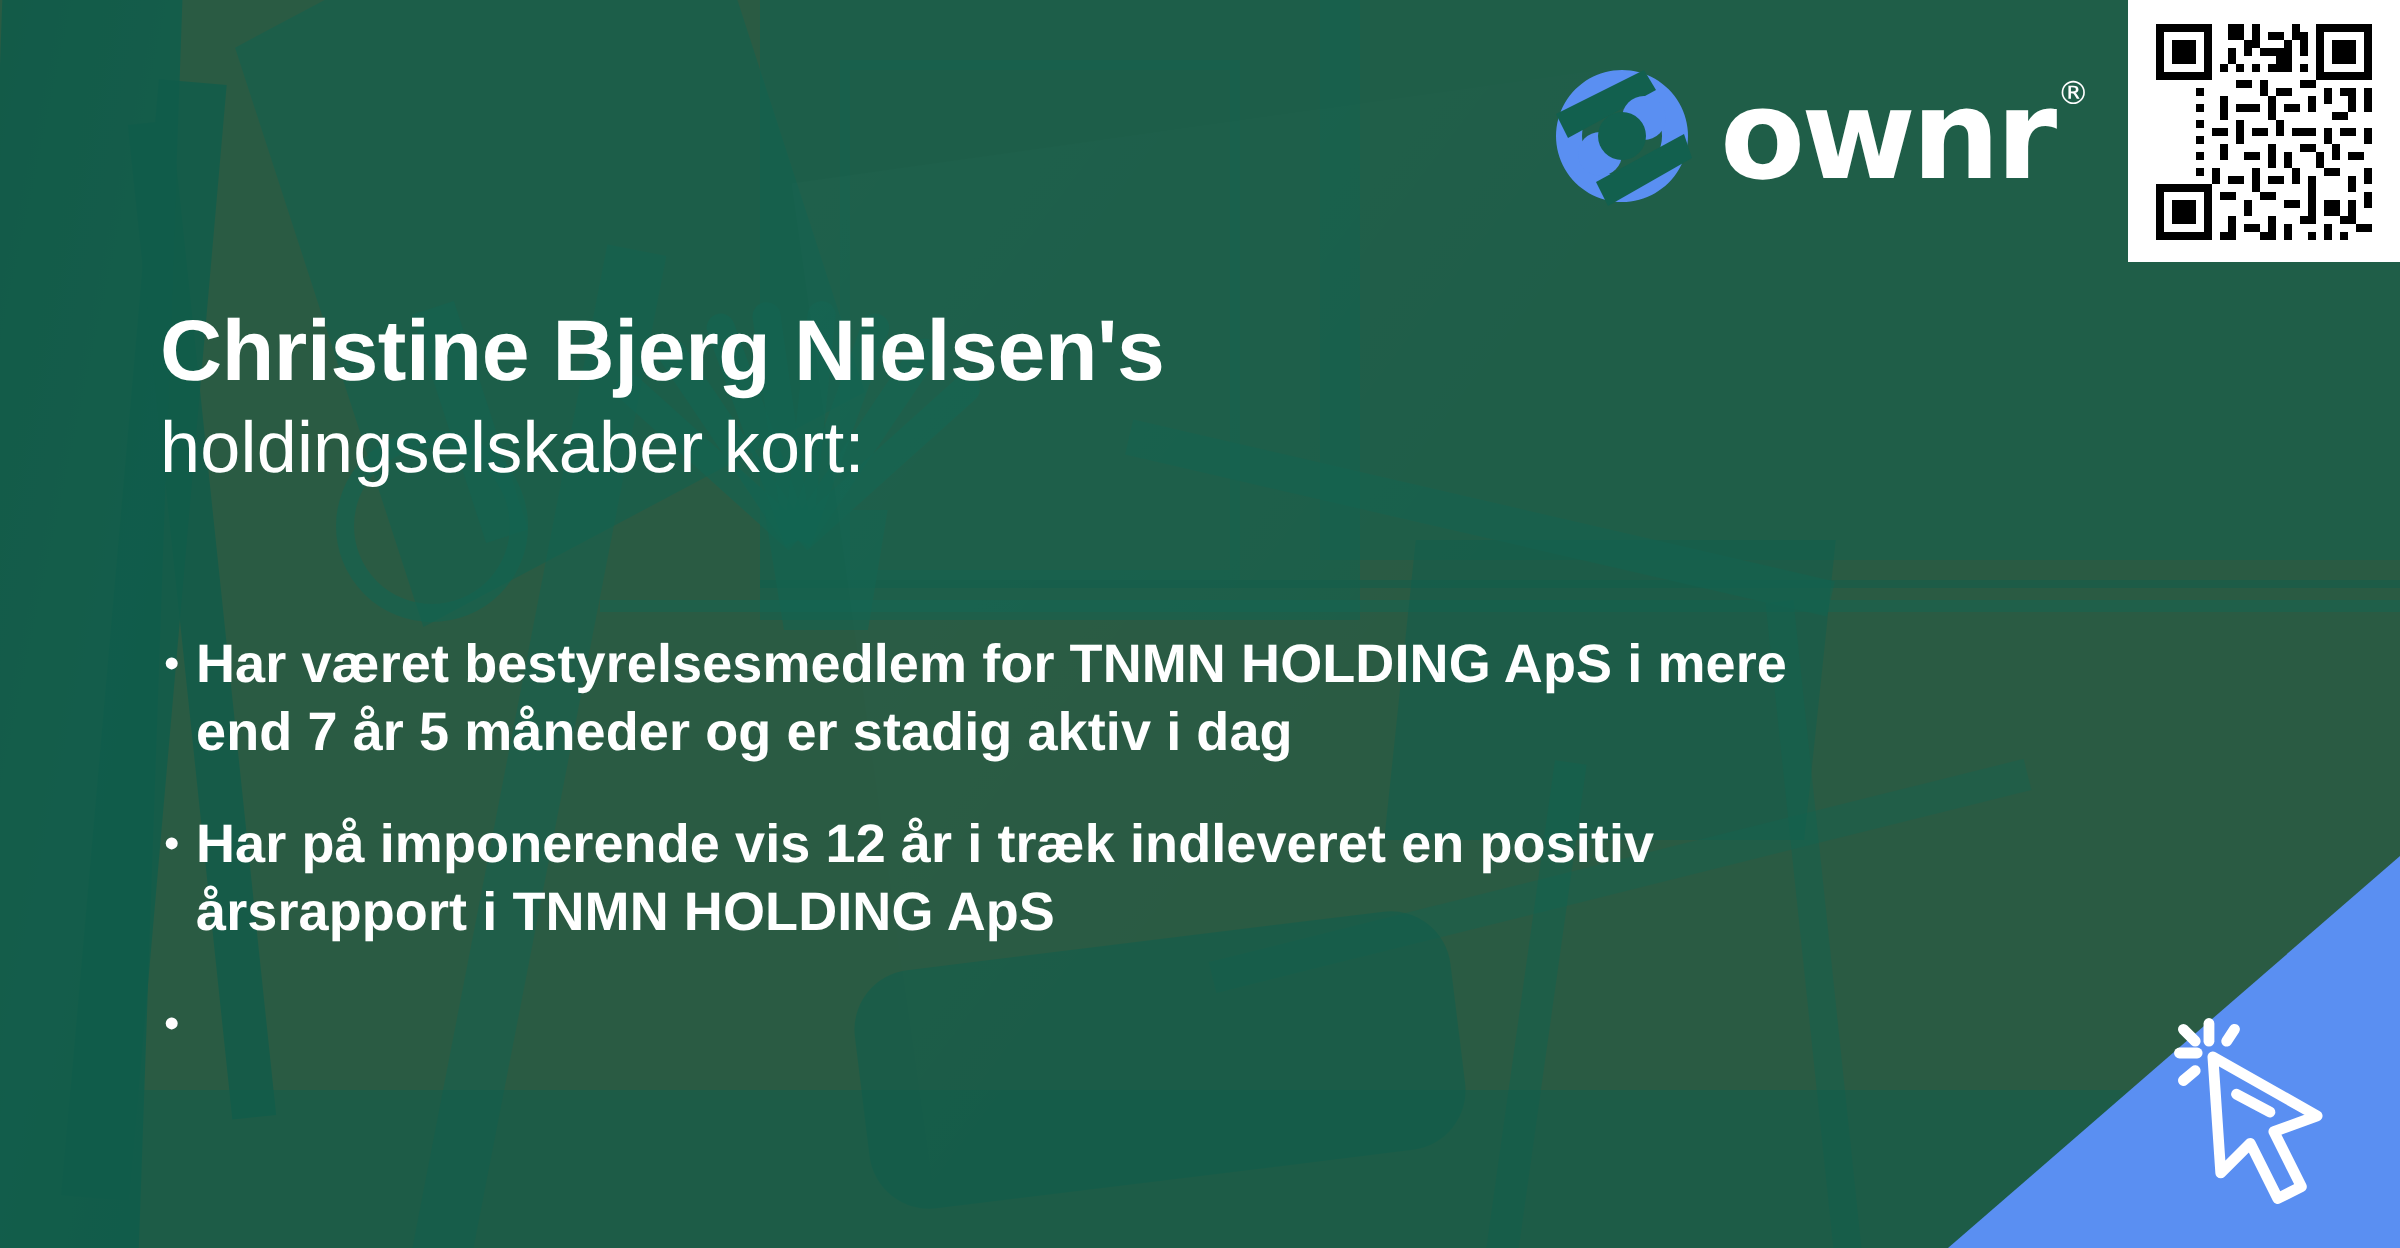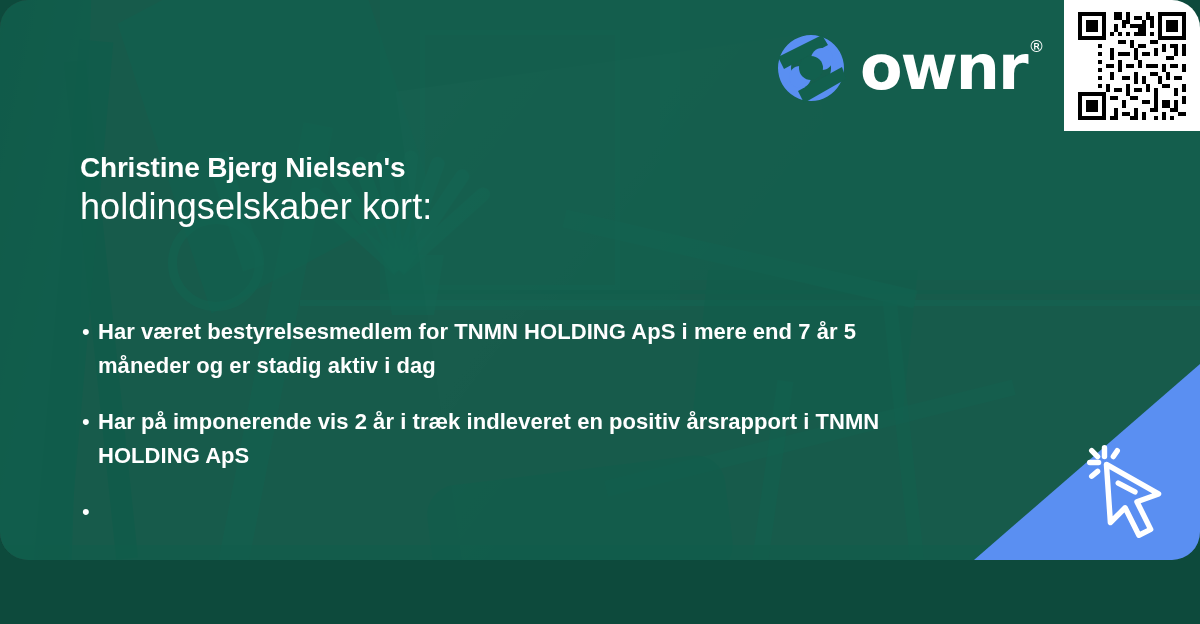--- a/index.html
+++ b/index.html
@@ -3,25 +3,24 @@
 <meta charset="utf-8">
 <style>
   html, body {
     margin: 0;
     padding: 0;
     background: #0d4a3c;
   }
   #card {
     position: relative;
     width: 1200px;
-    height: 560px;
+    height: 624px;
     overflow: hidden;
     font-family: "Liberation Sans", sans-serif;
-    background: #404040;
-    border-radius: 28px;
+    background: #c2410c;
   }
 
   
   .bg-photo {
     position: absolute;
     inset: 0;
     overflow: hidden;
   }
   .bg-photo .shape { position: absolute; }
 
@@ -195,21 +194,21 @@
     letter-spacing: 0;
   }
 
   
   .headline {
     position: absolute;
     left: 80px; top: 152px;
     color: #ffffff;
   }
   .headline .line1 {
-    font-size: 28px;
+    font-size: 43px;
     font-weight: bold;
     line-height: 1.14;
     letter-spacing: -0.2px;
     white-space: nowrap;
   }
   .headline .line2 {
     font-size: 36px;
     font-weight: normal;
     line-height: 1.3;
     letter-spacing: 0.1px;
@@ -229,21 +228,21 @@
     margin-bottom: 22px;
   }
   .bullet-dot {
     flex: none;
     width: 16px;
     font-size: 22px;
     line-height: 34px;
     color: #ffffff;
   }
   .bullet-text {
-    font-size: 22px;
+    font-size: 27px;
     font-weight: bold;
     line-height: 34px;
     letter-spacing: 0.05px;
   }
 </style>
 </head>
 <body>
 
 <div id="card">
 
@@ -445,20 +444,20 @@
     <div class="line2">holdingselskaber kort:</div>
   </div>
 
   <div class="bullets">
     <div class="bullet-row">
       <span class="bullet-dot">•</span>
       <span class="bullet-text">Har været bestyrelsesmedlem for TNMN HOLDING ApS i mere end 7 år 5 måneder og er stadig aktiv i dag</span>
     </div>
     <div class="bullet-row">
       <span class="bullet-dot">•</span>
-      <span class="bullet-text">Har på imponerende vis 2 år i træk indleveret en positiv årsrapport i TNMN HOLDING ApS</span>
+      <span class="bullet-text">Har på imponerende vis 12 år i træk indleveret en positiv årsrapport i TNMN HOLDING ApS</span>
     </div>
     <div class="bullet-row">
       <span class="bullet-dot">•</span>
     </div>
   </div>
 
 </div>
 
 </body></html>

